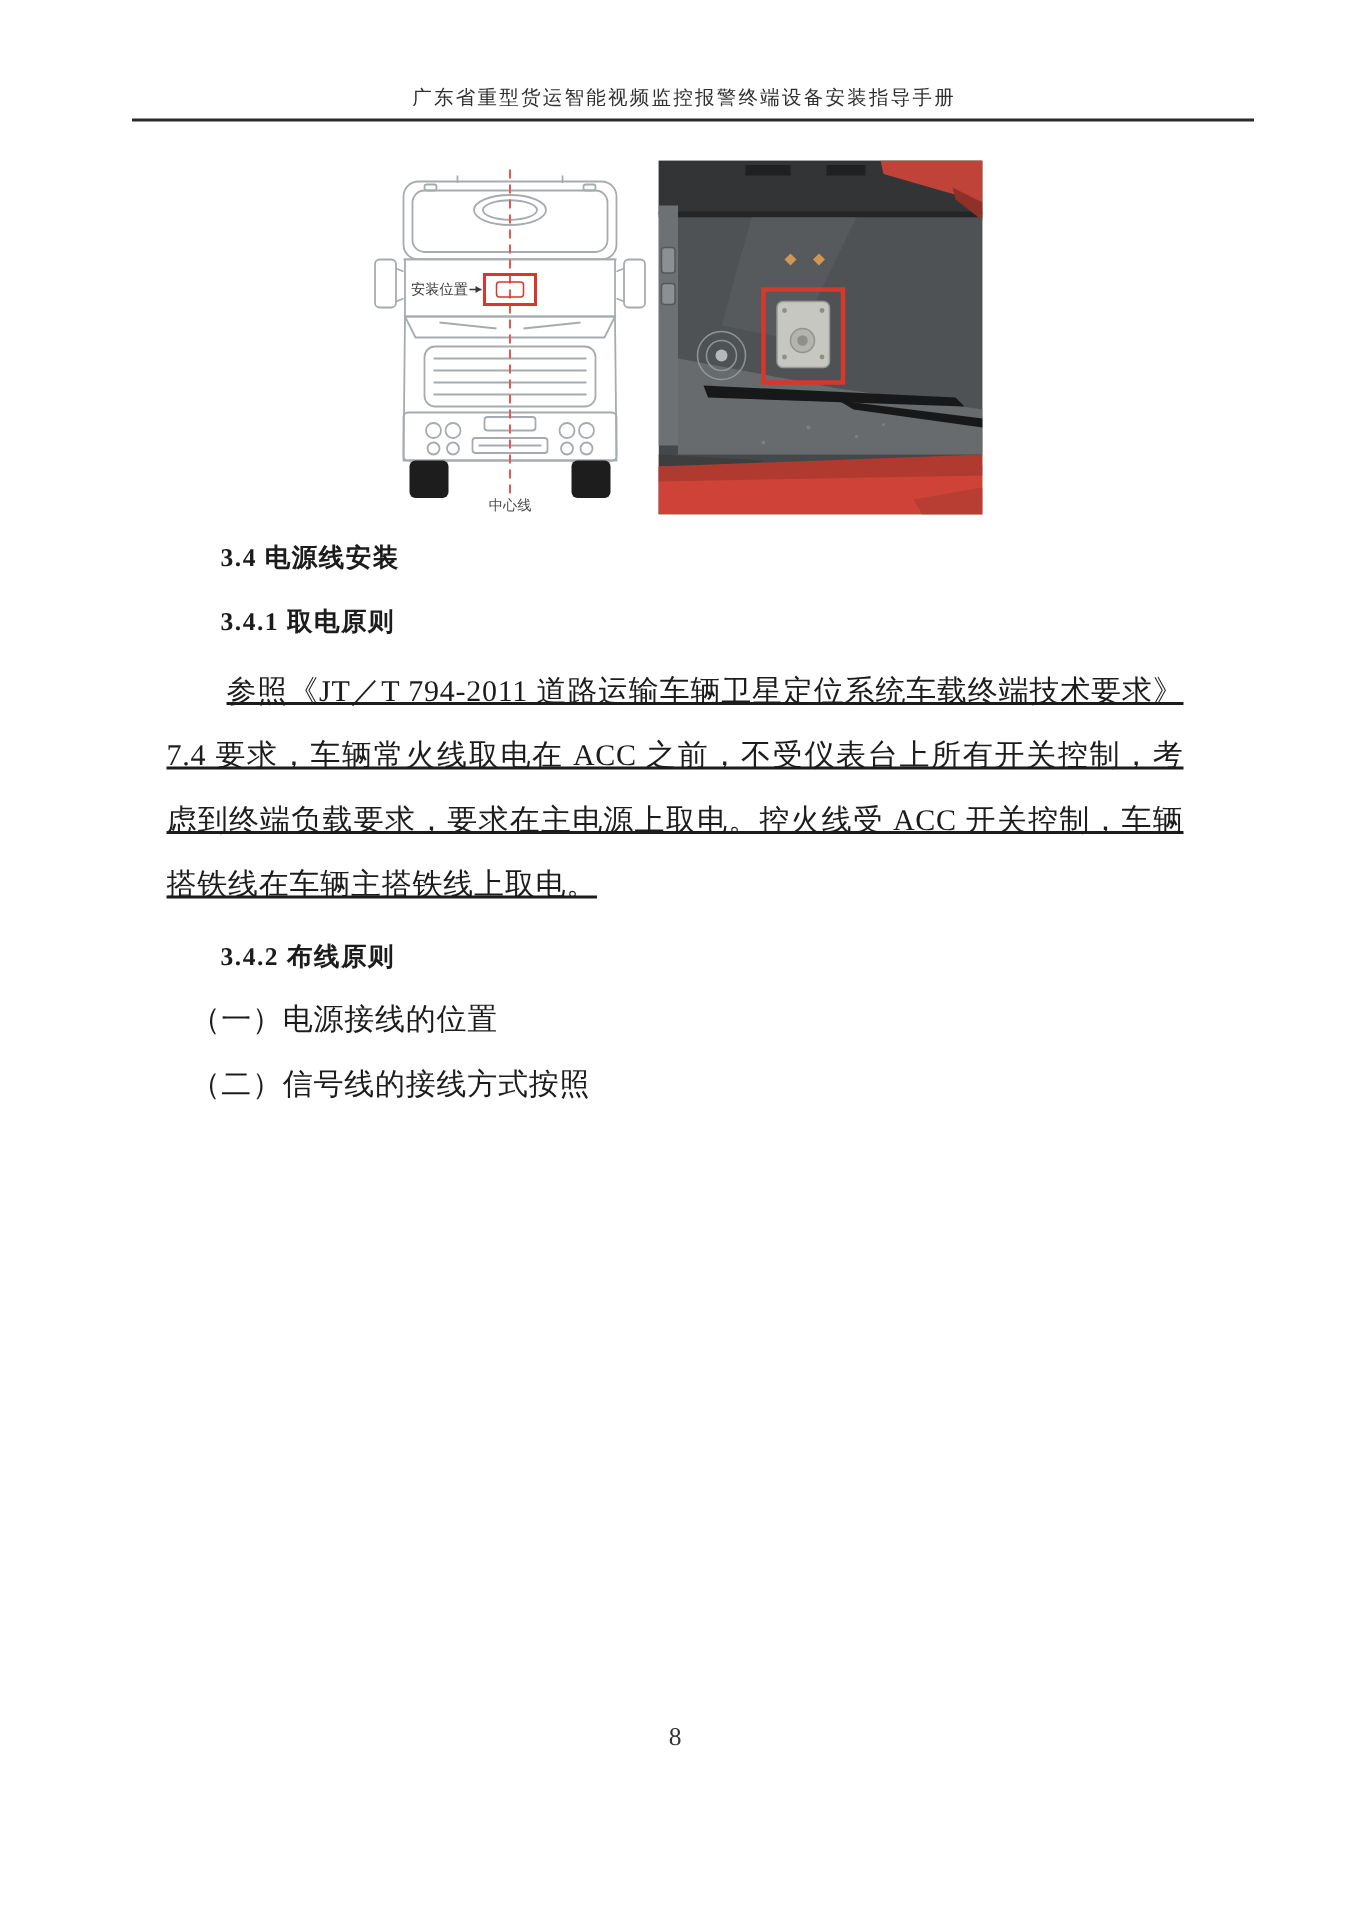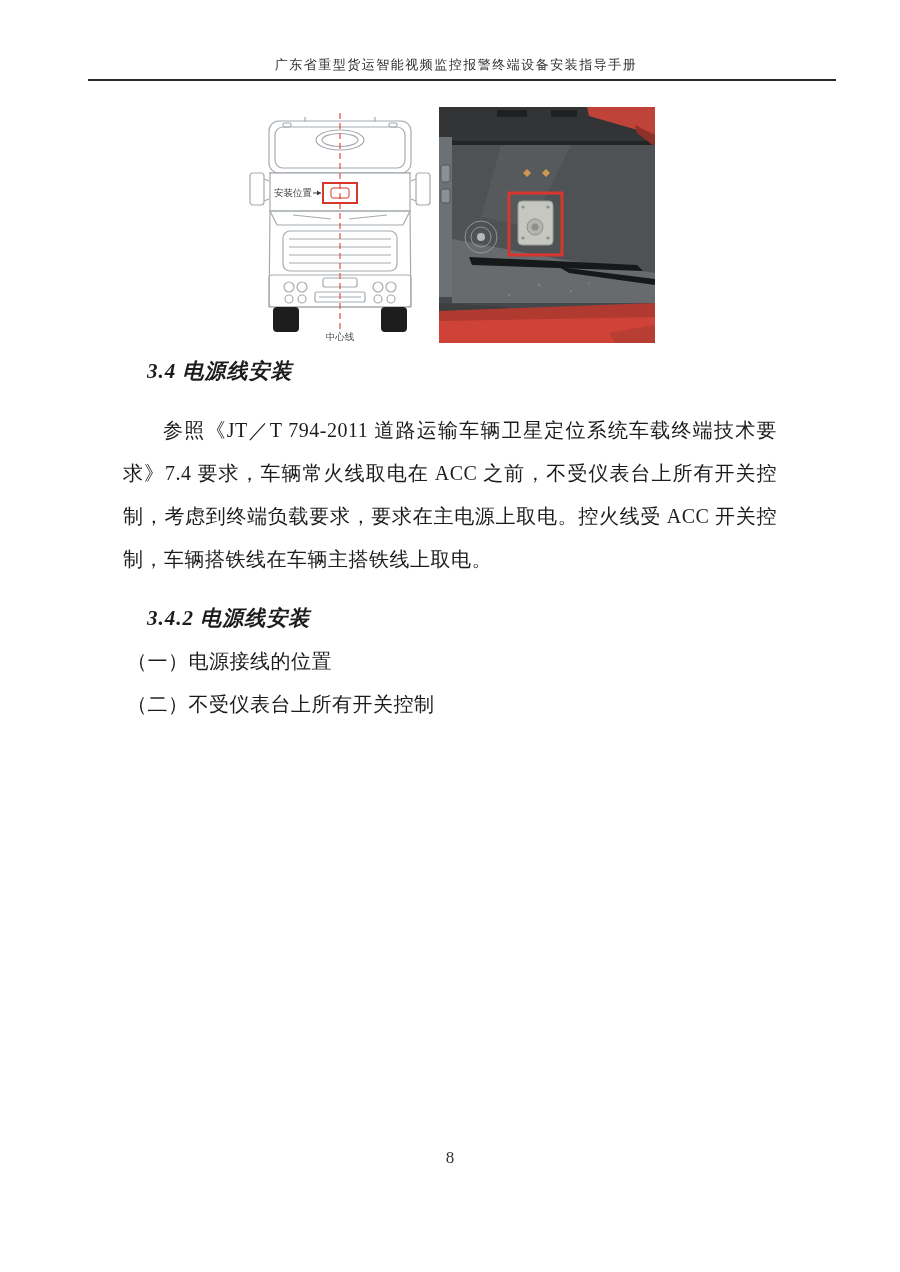--- a/index.html
+++ b/index.html
@@ -27,24 +27,24 @@
     display:flex;justify-content:center;align-items:flex-start;gap:2px;
   }
   .figure-row svg{display:block;}
   
   .content{
     position:absolute;top:350px;left:107px;width:686px;
     font-size:20px;line-height:43px;letter-spacing:0.5px;
     text-align:justify;
   }
   .h-sec{
-    font-weight:bold;font-size:21px;line-height:43px;
-    margin:0 0 0 40px;letter-spacing:1px;font-style:italic;
-  }
-  .para{margin:16px;text-indent:2em;}
+    font-weight:bold;font-size:17px;line-height:43px;
+    margin:0 0 0 40px;letter-spacing:1px;
+  }
+  .para{margin:4px;text-indent:2em;text-decoration:underline;}
   .para-noindent{margin:0;text-indent:0;}
   .item-title{margin:0;text-indent:1em;}
   
   .page-number{
     position:absolute;top:1148px;left:0;right:0;
     text-align:center;font-size:17px;color:#333;
   }
 </style>
 </head>
 <body>
@@ -180,20 +180,21 @@
 
       <polygon points="0,196 70,200 0,236" fill="#3c3e40"></polygon>
       <rect x="0" y="204" width="216" height="32" fill="#cf4237"></rect>
       <polygon points="0,204 216,196 216,210 0,214" fill="#b03a30"></polygon>
       <polygon points="170,226 216,218 216,236 176,236" fill="#b83d32"></polygon>
     </svg>
   </div>
 
   <div class="content">
     <p class="h-sec">3.4 电源线安装</p>
+    <p class="h-sec">3.4.1 取电原则</p>
     <p class="para">参照《JT／T 794-2011 道路运输车辆卫星定位系统车载终端技术要求》7.4 要求，车辆常火线取电在 ACC 之前，不受仪表台上所有开关控制，考虑到终端负载要求，要求在主电源上取电。控火线受 ACC 开关控制，车辆搭铁线在车辆主搭铁线上取电。</p>
-    <p class="h-sec">3.4.2 电源线安装</p>
+    <p class="h-sec">3.4.2 布线原则</p>
     <p class="item-title">（一）电源接线的位置</p>
-    <p class="item-title">（二）不受仪表台上所有开关控制</p>
+    <p class="item-title">（二）信号线的接线方式按照</p>
   </div>
 
   <div class="page-number">8</div>
 </div>
 
 </body></html>

